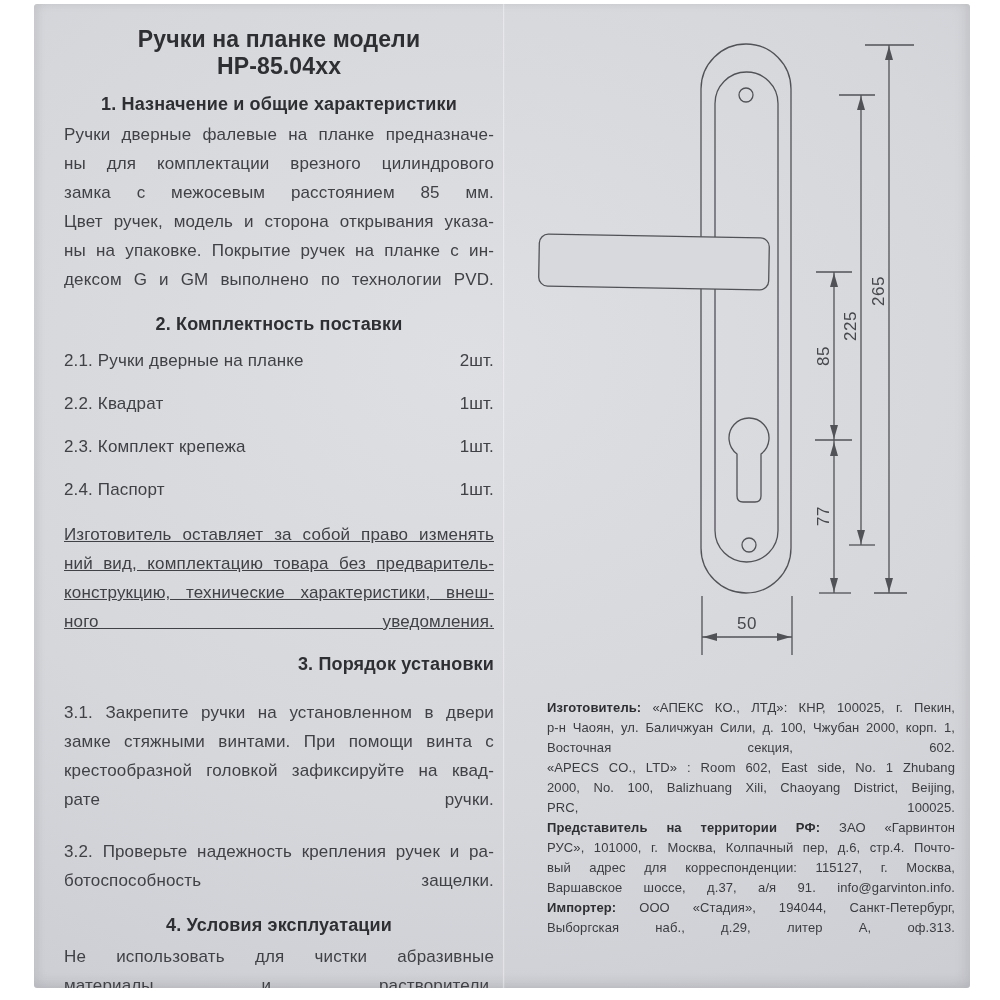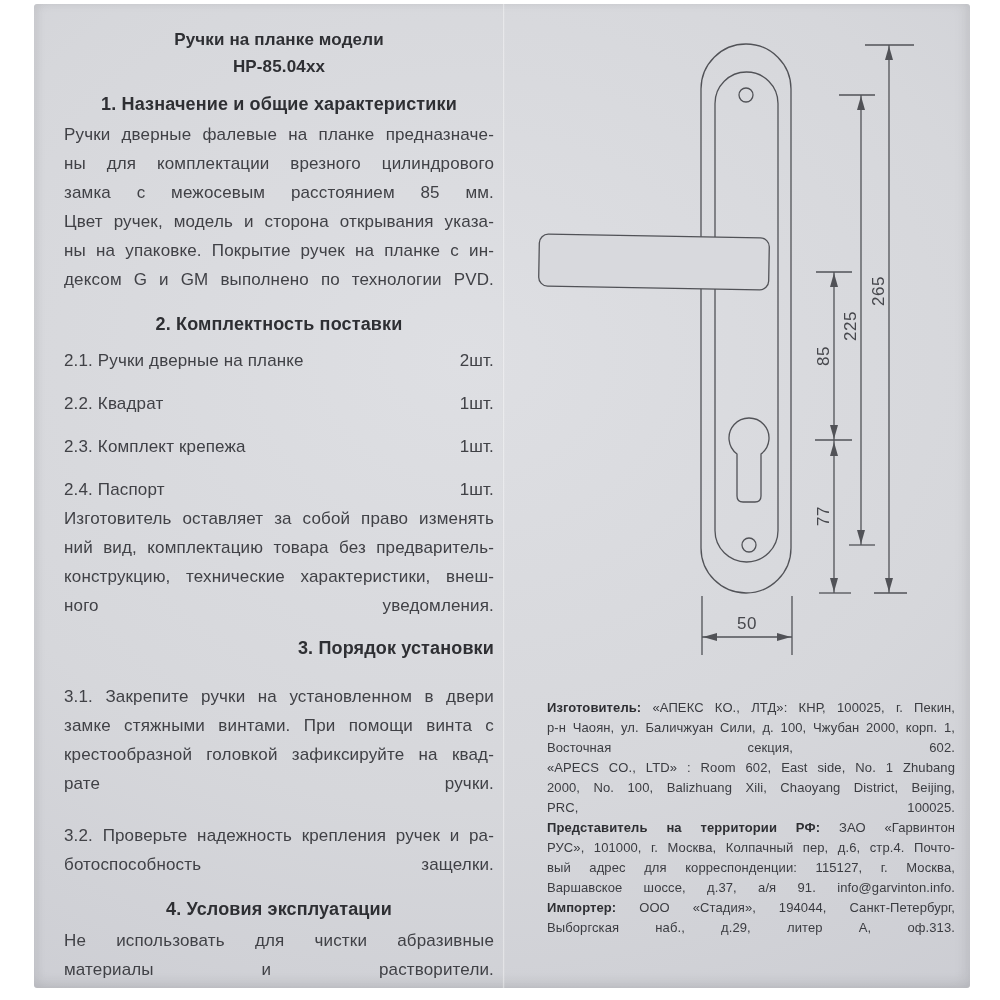--- a/index.html
+++ b/index.html
@@ -18,33 +18,33 @@
   .fold{
     position:absolute;left:468px;top:0;width:3px;height:100%;
     background:linear-gradient(to right, rgba(0,0,0,0.05), rgba(255,255,255,0.55), rgba(0,0,0,0.02));
     opacity:.7;
   }
   
   .left-col{
     position:absolute;left:30px;top:22px;width:430px;
     color:#404146;font-size:17px;line-height:29px;letter-spacing:.15px;
   }
-  .doc-title{font-size:17px;line-height:27px;font-weight:bold;text-align:center;color:#2e2f33;}
+  .doc-title{font-size:23px;line-height:27px;font-weight:bold;text-align:center;color:#2e2f33;}
   .sec-head{font-size:18px;line-height:22px;font-weight:bold;text-align:center;color:#2e2f33;}
   .jl{text-align:justify;text-align-last:justify;}
   .jl-end{text-align:left;}
   .mt-s1{margin-top:13px;}
   .p1{margin-top:5px;}
   .p2{margin-top:0px;}
   .mt-s2{margin-top:19px;}
   .items{margin-top:11px;}
   .item-row{display:flex;justify-content:space-between;align-items:baseline;margin-top:14px;gap:8px;}
   .item-row:first-child{margin-top:0;}
   .item-qty{padding-right:0px;}
-  .note{margin-top:0;}
+  .note{margin-top:16px;text-decoration:underline;}
   .mt-s3{margin-top:17px;text-align:right;}
   .s3p{margin-top:23px;}
   .mt-s4{margin-top:19px;}
   .p4{margin-top:6px;}
   .cert{margin-top:1px;font-size:15.5px;line-height:24px;color:#56575d;text-align:center;}
   
   .info-block{
     position:absolute;left:505px;top:694px;width:408px;
     color:#3b3c41;font-size:13px;line-height:20px;letter-spacing:.1px;margin-left:8px;
   }

